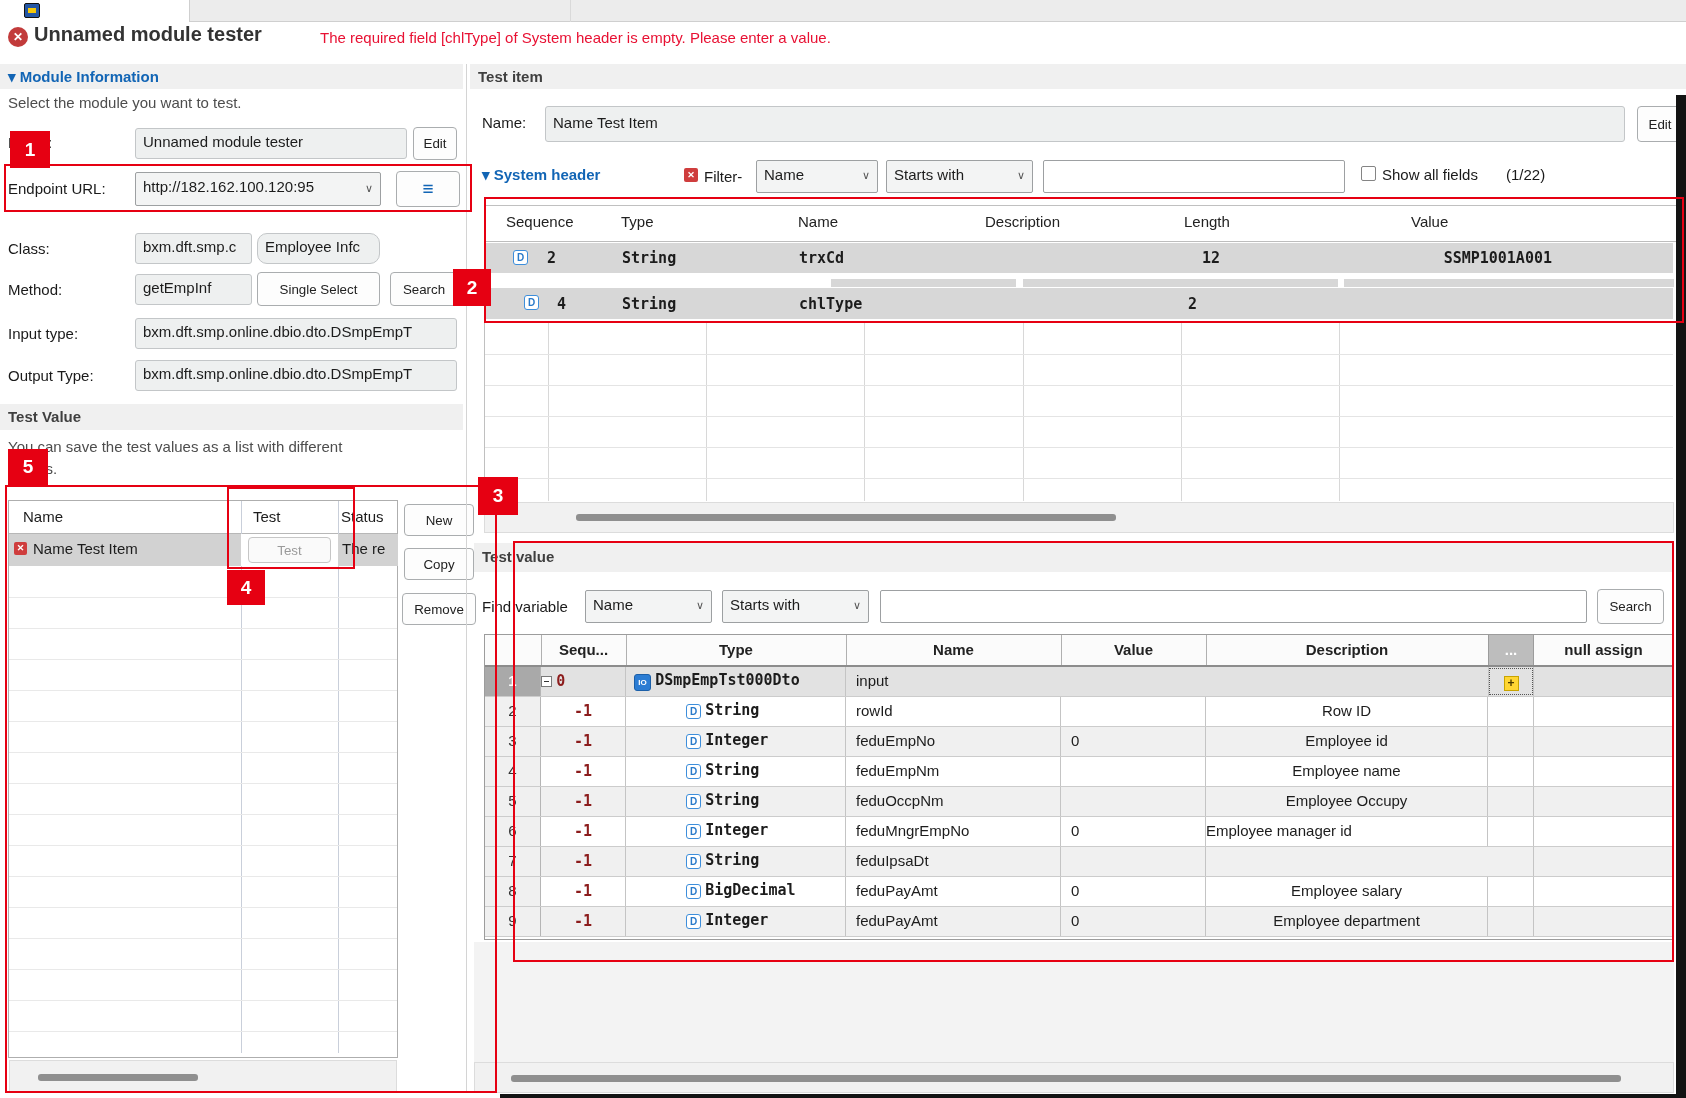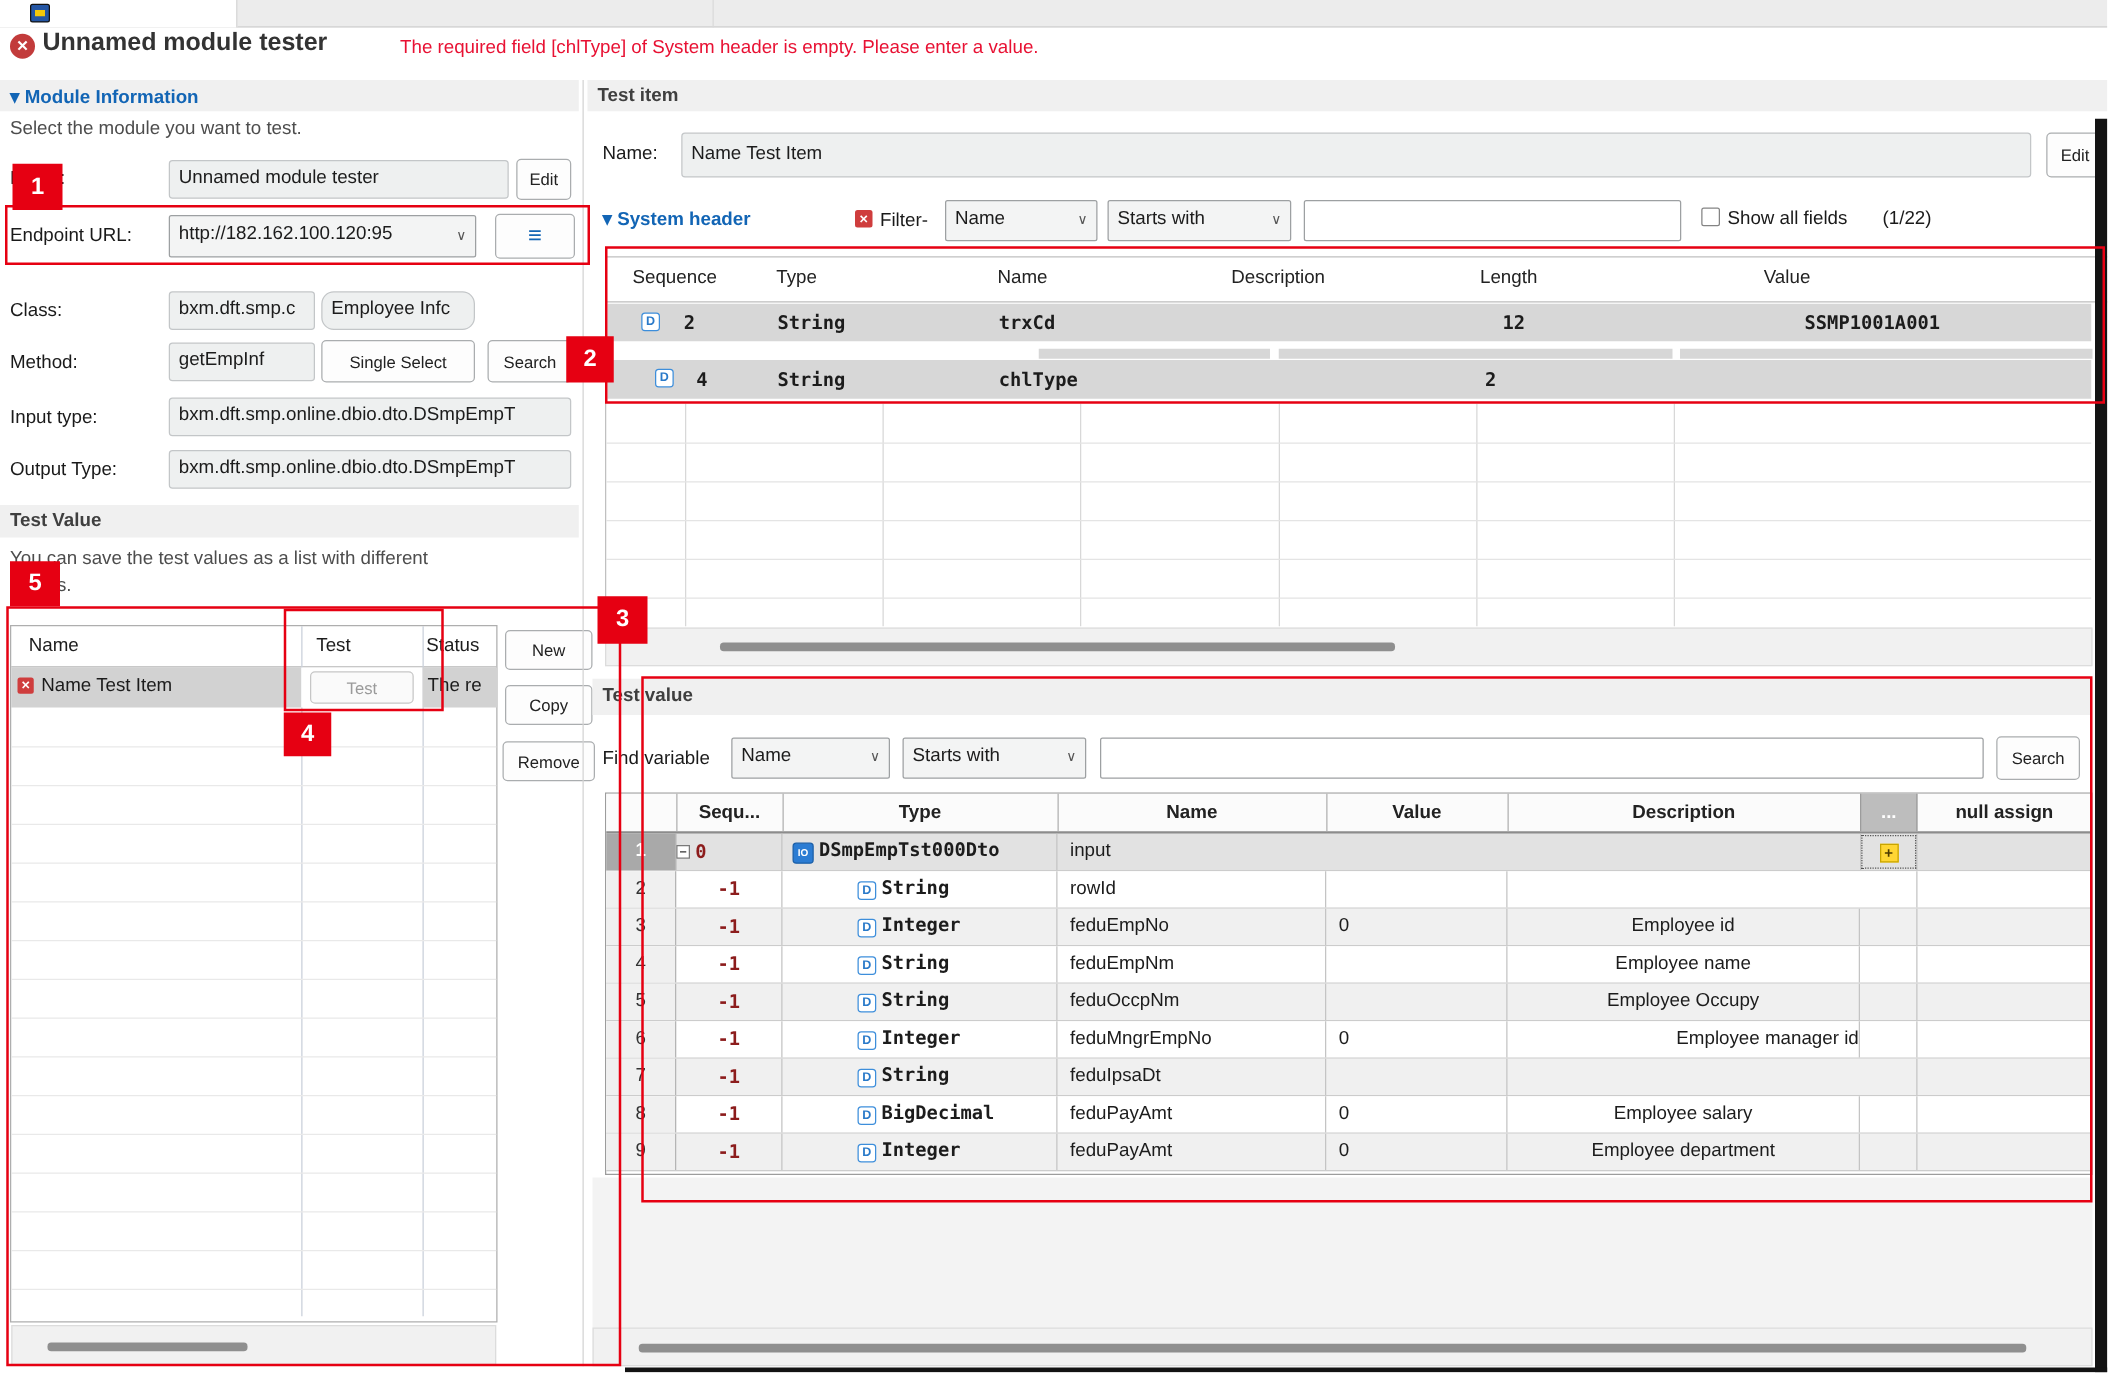--- a/index.html
+++ b/index.html
@@ -294,20 +294,21 @@
         <span class="plus-icon">+</span>
       </div>
       <div class="tv-cell" style="left:1049px;width:139px;"></div>
     </div>
   <div class="tv-row" style="top: 62px; background: rgb(255, 255, 255);">
         <div class="tv-cell num-cell" style="left:0;width:56px;">2</div>
         <div class="tv-cell cell-sep" style="left:56px;width:85px;text-align:center;"><span class="seq-txt">-1</span></div>
         <div class="tv-cell cell-sep" style="left:141px;width:220px;padding-left:60px;padding-top:4px;"><span class="d-badge">D</span> <span class="mono-b">String</span></div>
         <div class="tv-cell cell-sep" style="left:361px;width:215px;padding-left:10px;">rowId</div>
         <div class="tv-cell cell-sep" style="left:576px;width:145px;padding-left:10px;"></div>
+        <div class="tv-cell cell-sep" style="left:721px;width:282px;text-align:center;">Row ID</div>
         <div class="tv-cell cell-sep" style="left:1003px;width:46px;"></div>
         <div class="tv-cell" style="left:1049px;width:139px;"></div>
       </div>
       <div class="tv-row" style="top: 92px; background: rgb(240, 240, 240);">
         <div class="tv-cell num-cell" style="left:0;width:56px;">3</div>
         <div class="tv-cell cell-sep" style="left:56px;width:85px;text-align:center;"><span class="seq-txt">-1</span></div>
         <div class="tv-cell cell-sep" style="left:141px;width:220px;padding-left:60px;padding-top:4px;"><span class="d-badge">D</span> <span class="mono-b">Integer</span></div>
         <div class="tv-cell cell-sep" style="left:361px;width:215px;padding-left:10px;">feduEmpNo</div>
         <div class="tv-cell cell-sep" style="left:576px;width:145px;padding-left:10px;">0</div>
         <div class="tv-cell cell-sep" style="left:721px;width:282px;text-align:center;">Employee id</div>
@@ -333,21 +334,21 @@
         <div class="tv-cell cell-sep" style="left:721px;width:282px;text-align:center;">Employee Occupy</div>
         <div class="tv-cell cell-sep" style="left:1003px;width:46px;"></div>
         <div class="tv-cell" style="left:1049px;width:139px;"></div>
       </div>
       <div class="tv-row" style="top: 182px; background: rgb(255, 255, 255);">
         <div class="tv-cell num-cell" style="left:0;width:56px;">6</div>
         <div class="tv-cell cell-sep" style="left:56px;width:85px;text-align:center;"><span class="seq-txt">-1</span></div>
         <div class="tv-cell cell-sep" style="left:141px;width:220px;padding-left:60px;padding-top:4px;"><span class="d-badge">D</span> <span class="mono-b">Integer</span></div>
         <div class="tv-cell cell-sep" style="left:361px;width:215px;padding-left:10px;">feduMngrEmpNo</div>
         <div class="tv-cell cell-sep" style="left:576px;width:145px;padding-left:10px;">0</div>
-        <div class="tv-cell cell-sep" style="left:721px;width:282px;text-align:right;">Employee manager id</div>
+        <div class="tv-cell cell-sep" style="left:721px;width:282px;text-align:left;">Employee manager id</div>
         <div class="tv-cell cell-sep" style="left:1003px;width:46px;"></div>
         <div class="tv-cell" style="left:1049px;width:139px;"></div>
       </div>
       <div class="tv-row" style="top: 212px; background: rgb(240, 240, 240);">
         <div class="tv-cell num-cell" style="left:0;width:56px;">7</div>
         <div class="tv-cell cell-sep" style="left:56px;width:85px;text-align:center;"><span class="seq-txt">-1</span></div>
         <div class="tv-cell cell-sep" style="left:141px;width:220px;padding-left:60px;padding-top:4px;"><span class="d-badge">D</span> <span class="mono-b">String</span></div>
         <div class="tv-cell cell-sep" style="left:361px;width:215px;padding-left:10px;">feduIpsaDt</div>
         <div class="tv-cell cell-sep" style="left:576px;width:145px;padding-left:10px;"></div>
         <div class="tv-cell cell-sep" style="left:1003px;width:46px;"></div>

